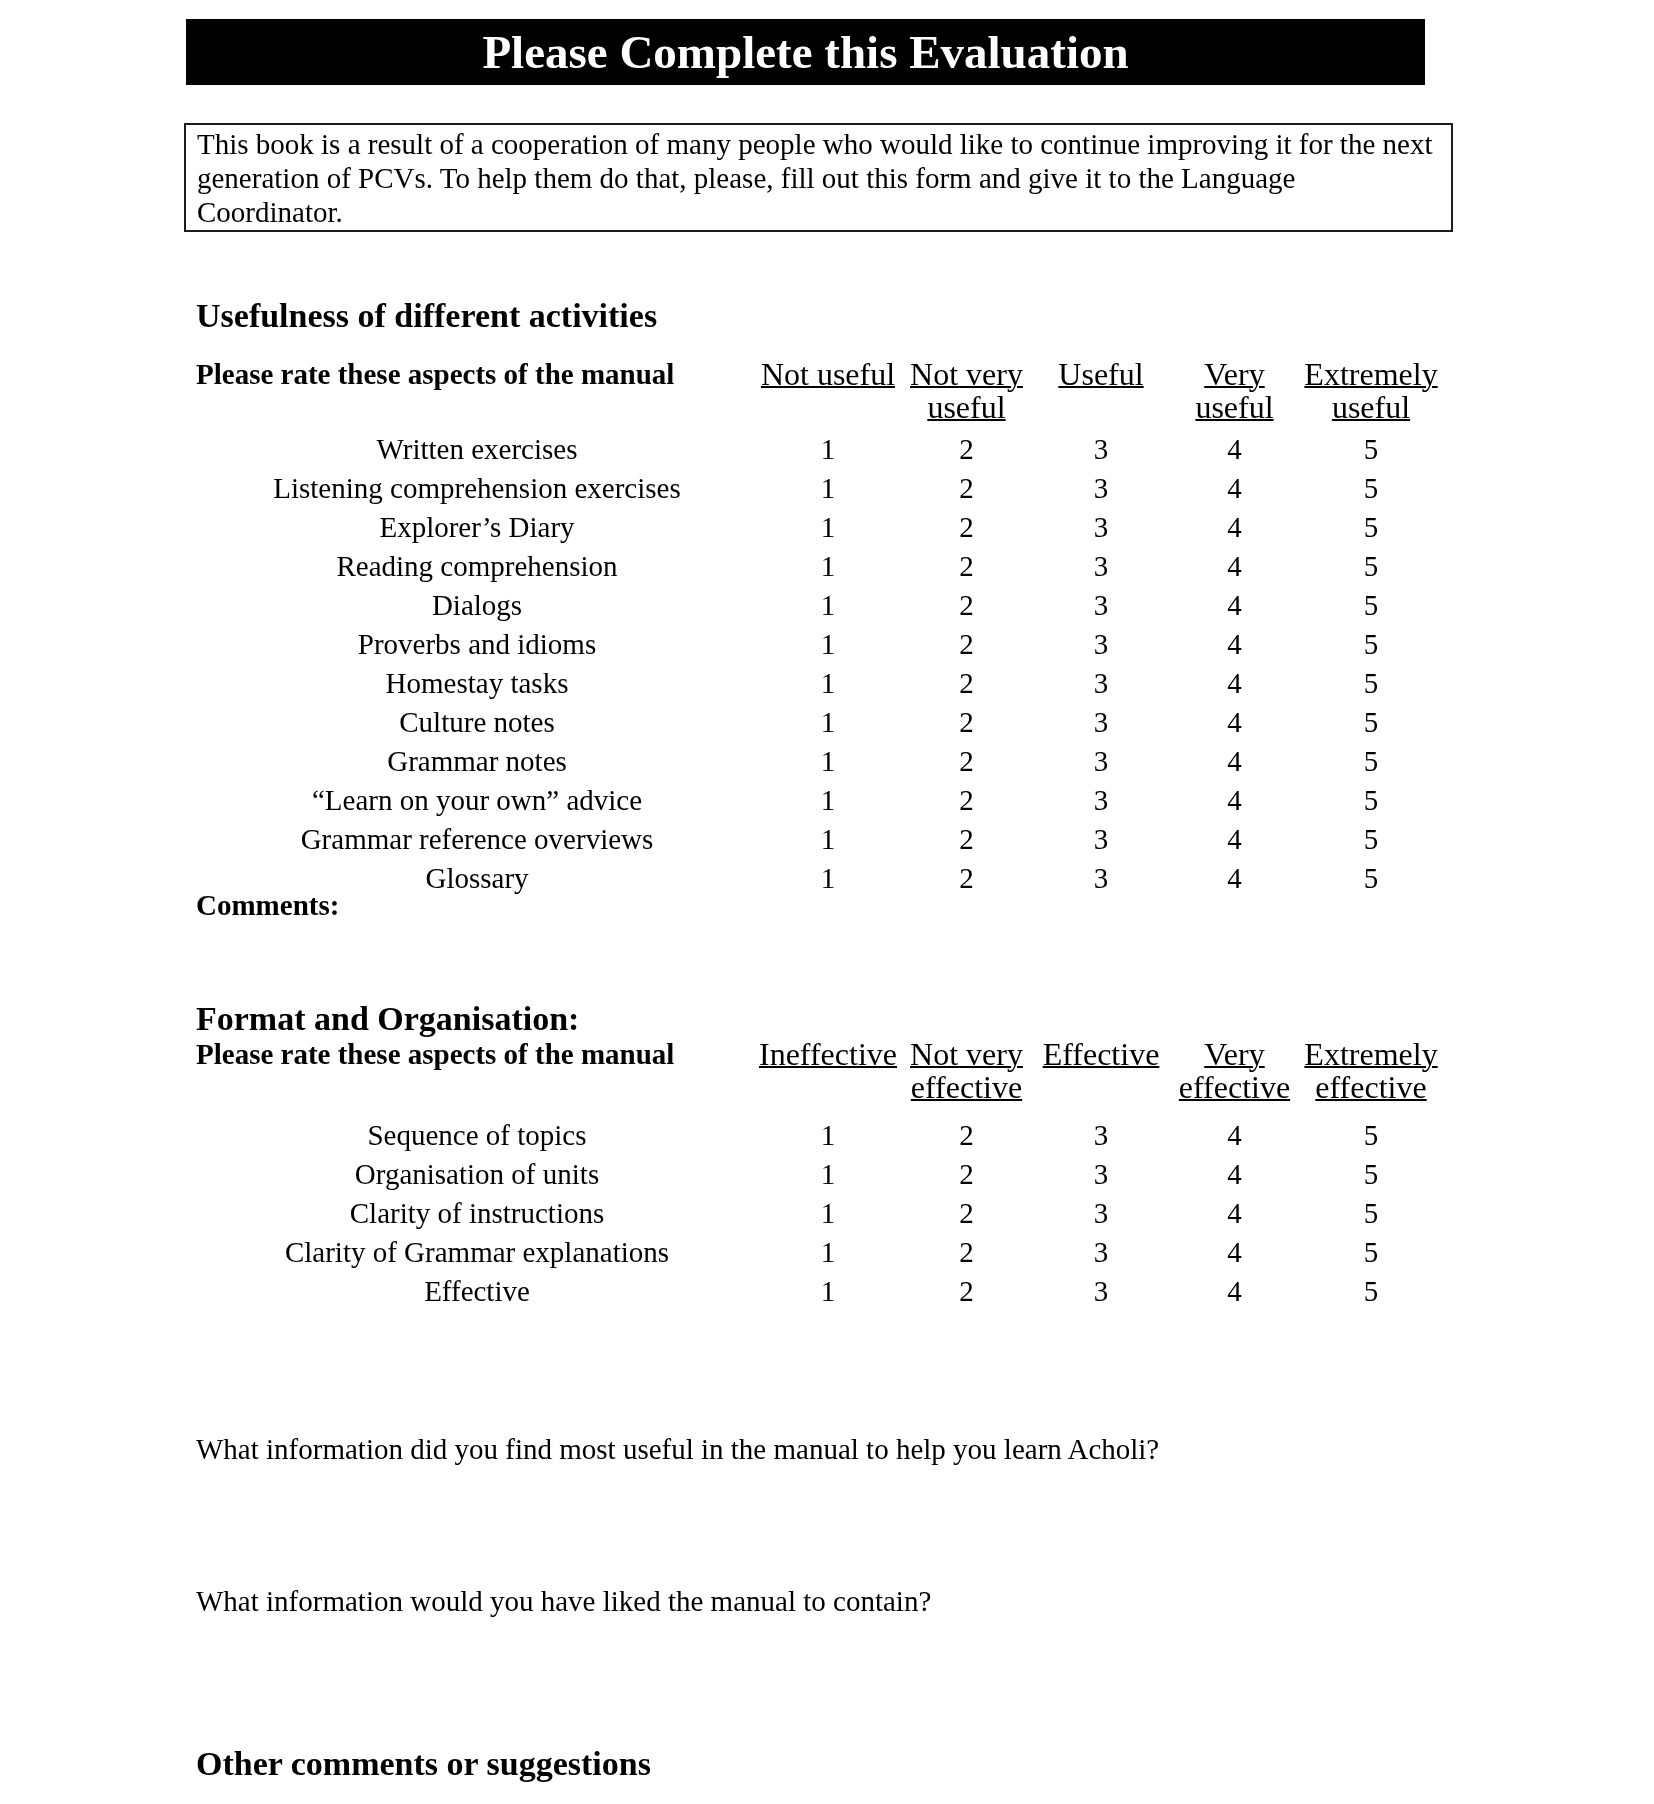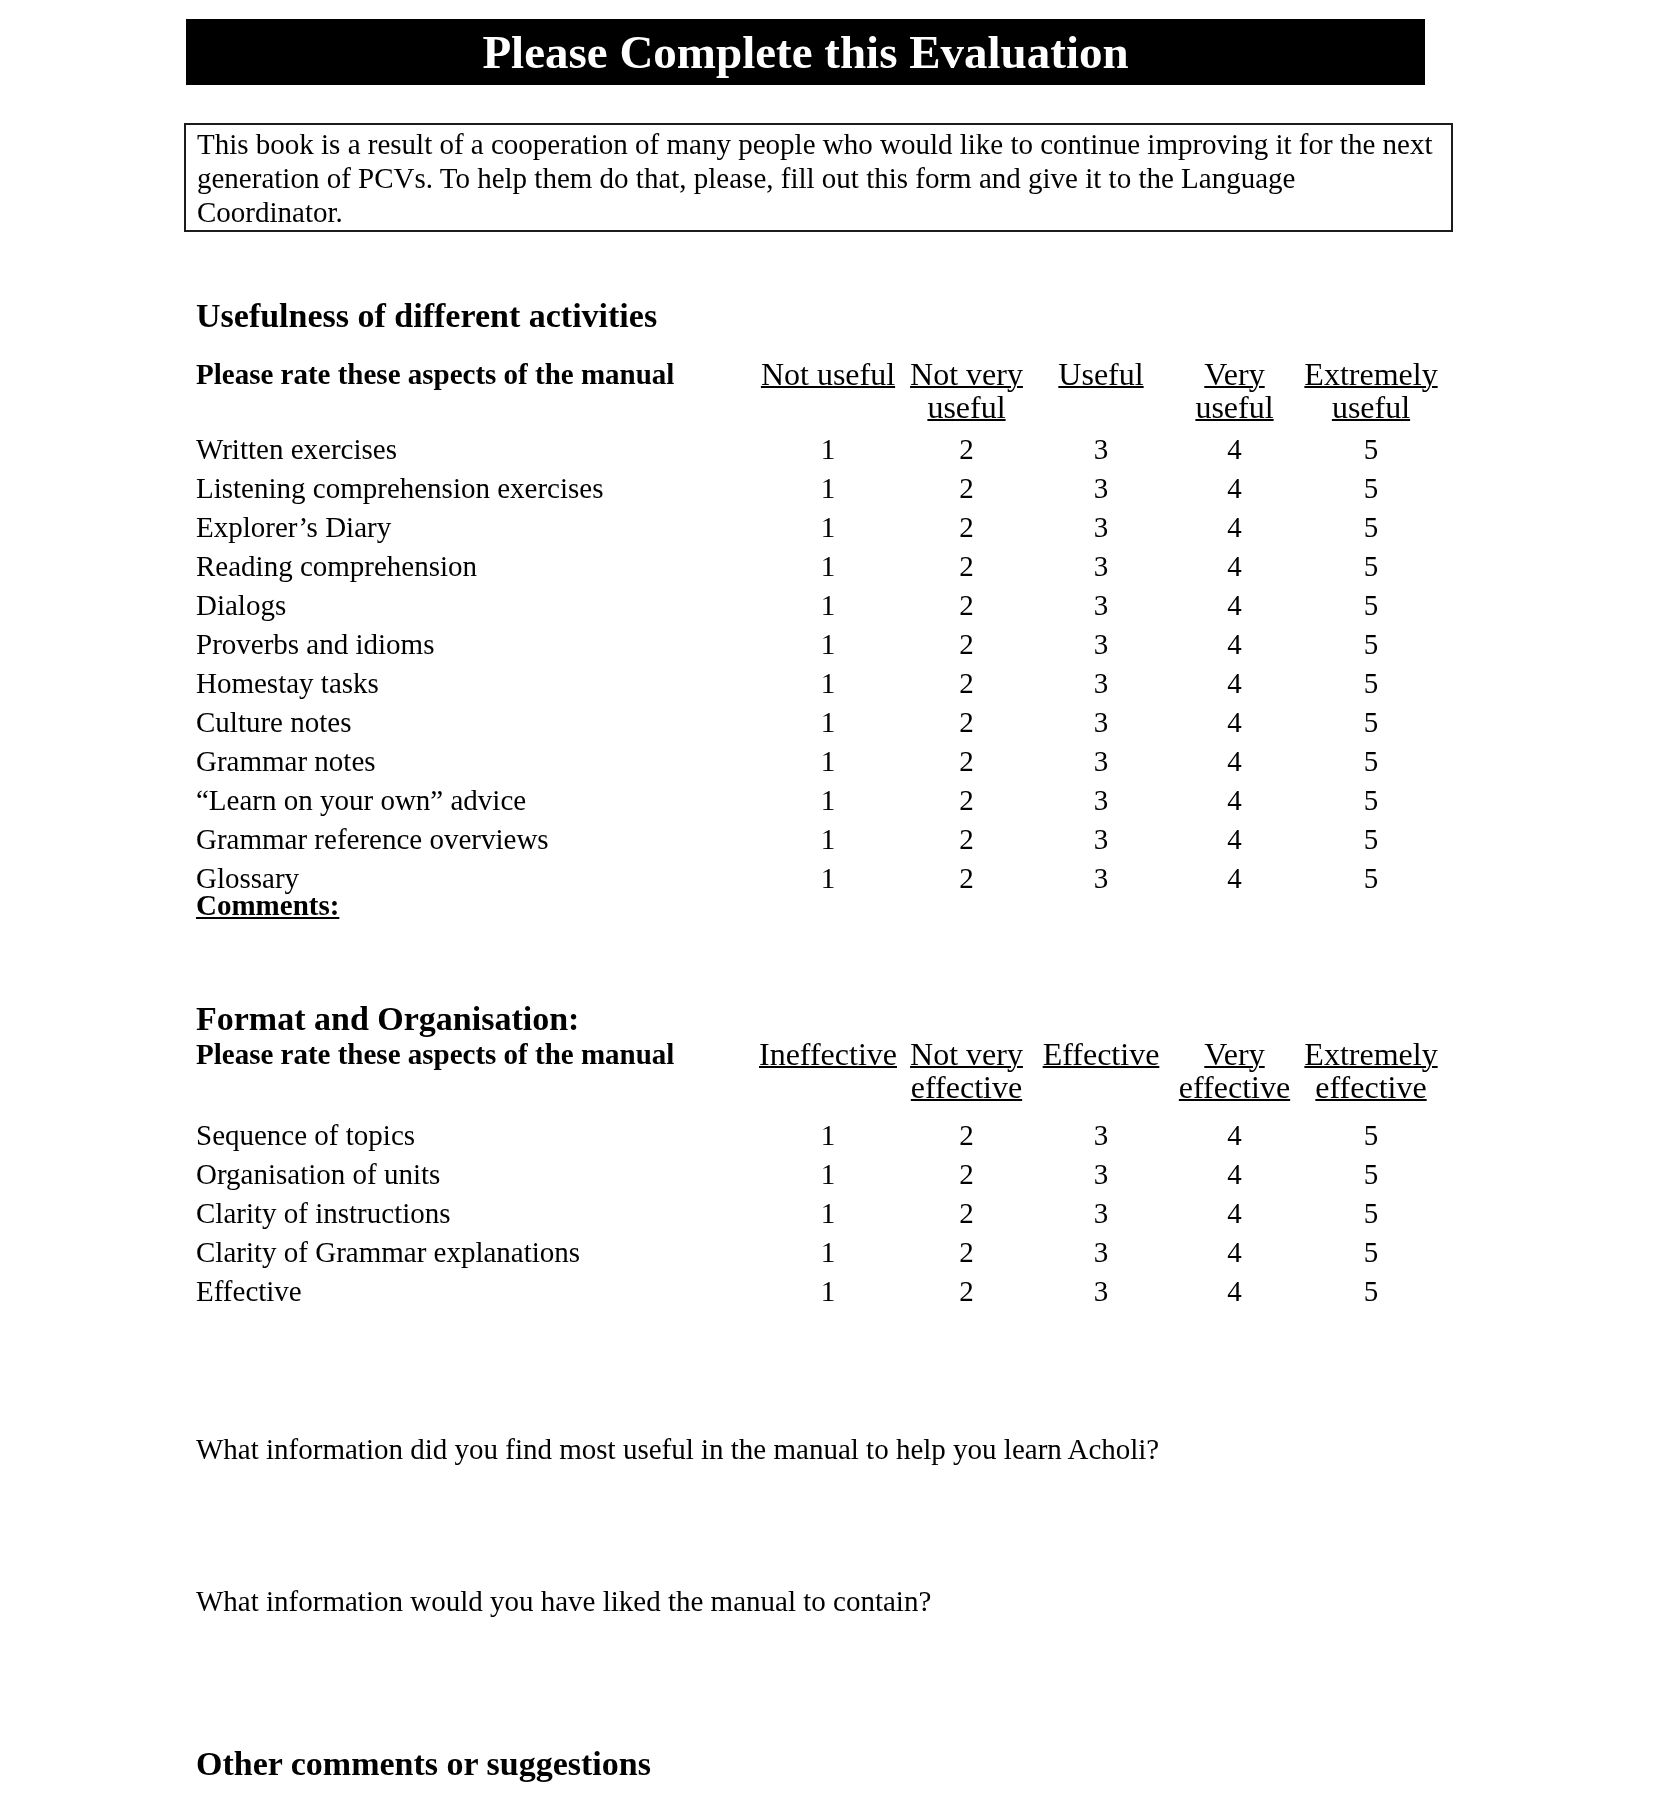--- a/index.html
+++ b/index.html
@@ -82,34 +82,34 @@
     text-decoration: underline;
     text-decoration-thickness: 2px;
   }
   .t1 .lhead, .t1 .chead { padding-bottom: 6px; }
   .t2 .lhead, .t2 .chead { padding-bottom: 12px; }
 
   .rlabel {
     font-size: 29px;
     line-height: 39px;
     white-space: nowrap;
+    text-align: center;
   }
   .num {
     font-size: 29px;
     line-height: 39px;
     text-align: center;
   }
 
   .comments-label {
     position: absolute;
     left: 196px; top: 886px;
     font-size: 29px;
     line-height: 39px;
     font-weight: bold;
-    text-decoration: underline;
   }
 
   .question {
     position: absolute;
     left: 196px;
     margin: 0;
     font-size: 29px;
     line-height: 34px;
     white-space: nowrap;
   }

